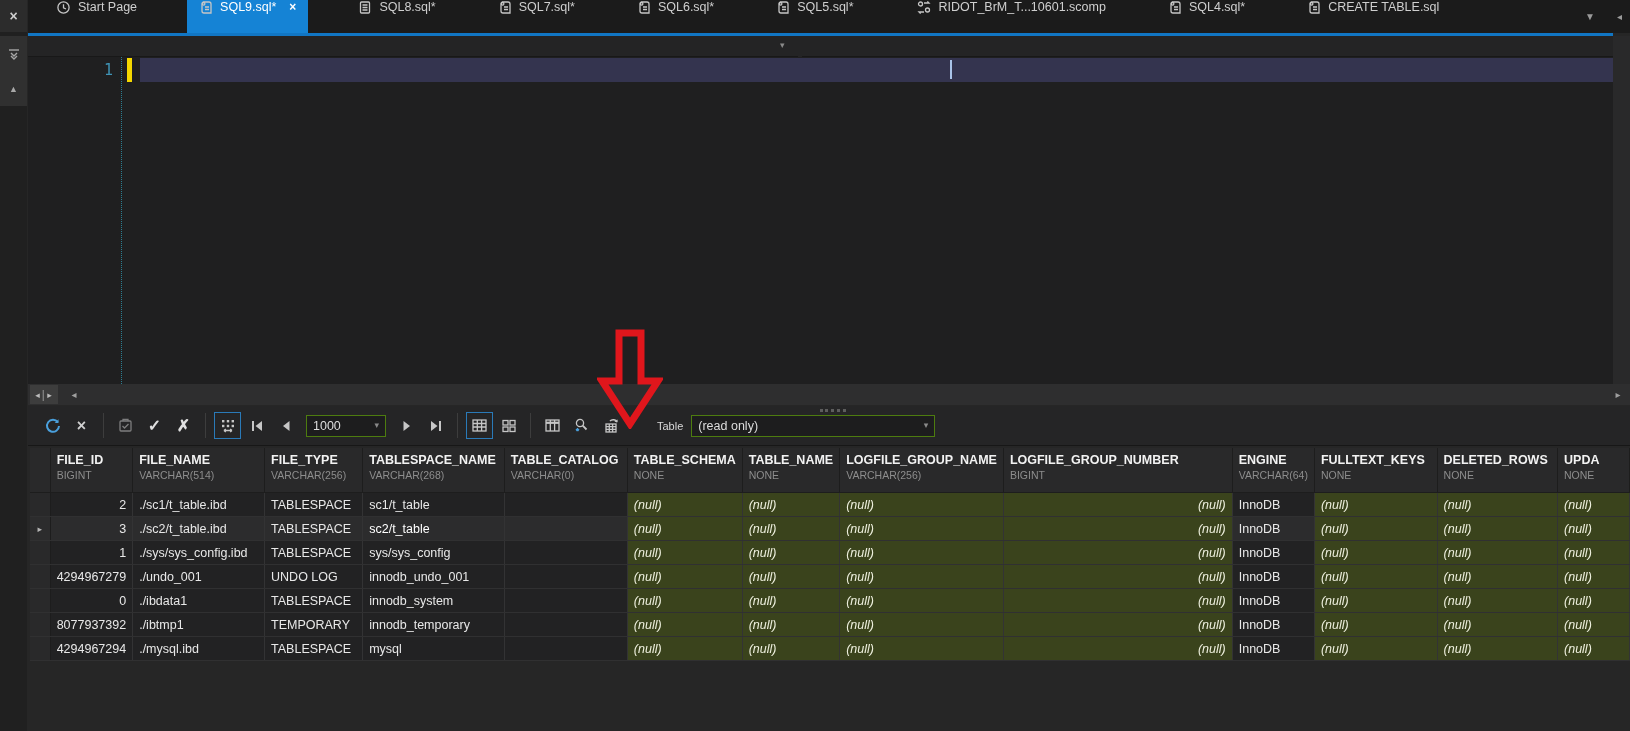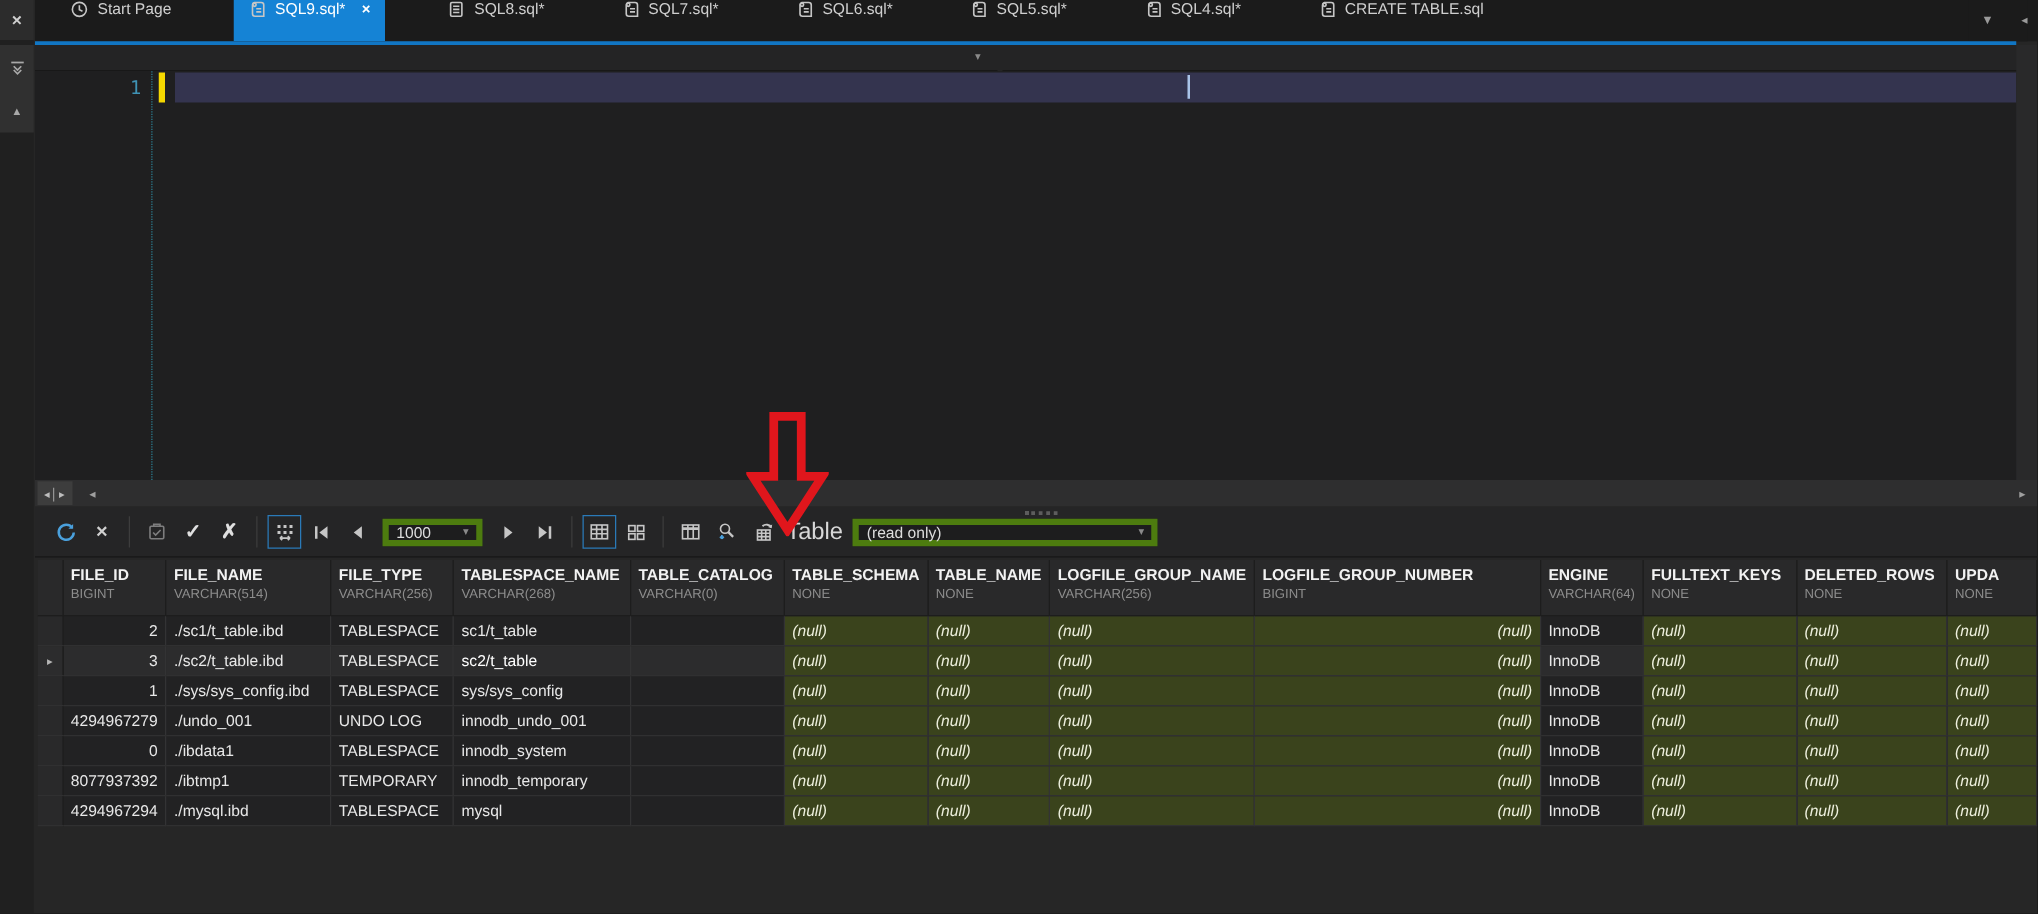--- a/index.html
+++ b/index.html
@@ -57,25 +57,25 @@
       justify-content:center;color:#9f9f9f;font-size:10px;}
 
   
   #rtoolbar{position:absolute;left:28px;top:406px;width:1602px;height:40px;background:#252526;
       border-bottom:1px solid #171717;display:flex;align-items:center;padding-left:10px;box-sizing:border-box;}
   .tbtn{width:27px;height:27px;display:flex;align-items:center;justify-content:center;color:#c8c8c8;
       font-size:16px;margin:0 1px;cursor:default;}
   .tbtn.framed{border:1px solid #2a7ab8;box-sizing:border-box;}
   .tbtn.disabled{opacity:.55;}
   .tsep{width:1px;height:25px;background:#3d3d3d;margin:0 7px;}
-  .combo{height:22px;background:#1d1d1e;border:5px solid #4d7c0f;display:flex;align-items:center;
+  .combo{height:22px;background:#1d1d1e;border:1px solid #4d7c0f;display:flex;align-items:center;
       color:#dddddd;font-size:12.5px;padding:0 6px;box-sizing:border-box;justify-content:space-between;}
   #pagesize-combo{width:80px;margin:0 6px;}
   .combo .dd{color:#8a8a8a;font-size:9px;margin-left:6px;}
-  #table-label{margin-left:4px;font-size:19px;color:#d8d8d8;}
+  #table-label{margin-left:32px;font-size:11px;color:#d8d8d8;}
   #tablemode-combo{width:244px;margin-left:8px;}
   #grip{position:absolute;left:792px;top:3px;width:26px;border-top:3px dotted #5d5d5d;}
 
   
   #grid{position:absolute;left:30px;top:448px;width:1600px;height:240px;overflow:hidden;font-size:12.5px;}
   #grid table{border-collapse:collapse;table-layout:fixed;}
   #grid th,#grid td{border-right:1px solid #333334;border-bottom:1px solid #303031;overflow:hidden;
       white-space:nowrap;padding:0 6px;}
   #grid th{background:#29292a;text-align:left;vertical-align:top;padding-top:5px;height:39px;
       border-right:1px solid #1d1d1d;border-bottom:1px solid #1d1d1d;}
@@ -166,20 +166,30 @@
       </div>
       <div class="tab">
         <span class="icon ticon">
           <svg width="14" height="15" viewBox="0 0 14 15">
             <path d="M4.5 2 H10 a2 2 0 0 1 2 2 V13 H5 a2 2 0 0 1-2-2 V4 a2 2 0 0 1 1.5-2Z" stroke="#c6c6c6" stroke-width="1.3" fill="none"></path>
             <circle cx="4.6" cy="3.8" r="1.3" stroke="#c6c6c6" stroke-width="1.3" fill="none"></circle>
             <path d="M6 7 h4 M6 9.5 h4" stroke="#c6c6c6" stroke-width="1.3" fill="none"></path>
           </svg>
         </span>
         <span>SQL5.sql*</span>
+      </div>
+      <div class="tab">
+        <span class="icon ticon">
+          <svg width="16" height="15" viewBox="0 0 16 15">
+            <circle cx="4.5" cy="4" r="2" stroke="#c6c6c6" stroke-width="1.3" fill="none"></circle>
+            <circle cx="11.5" cy="10" r="2" stroke="#c6c6c6" stroke-width="1.3" fill="none"></circle>
+            <path d="M8 3 h5 l-1.6-1.6 M8 12 H3 l1.6 1.6" stroke="#c6c6c6" stroke-width="1.3" fill="none"></path>
+          </svg>
+        </span>
+        <span>RIDOT_BrM_T...10601.scomp</span>
       </div>
       <div class="tab">
         <span class="icon ticon">
           <svg width="14" height="15" viewBox="0 0 14 15">
             <path d="M4.5 2 H10 a2 2 0 0 1 2 2 V13 H5 a2 2 0 0 1-2-2 V4 a2 2 0 0 1 1.5-2Z" stroke="#c6c6c6" stroke-width="1.3" fill="none"></path>
             <circle cx="4.6" cy="3.8" r="1.3" stroke="#c6c6c6" stroke-width="1.3" fill="none"></circle>
             <path d="M6 7 h4 M6 9.5 h4" stroke="#c6c6c6" stroke-width="1.3" fill="none"></path>
           </svg>
         </span>
         <span>SQL4.sql*</span>

